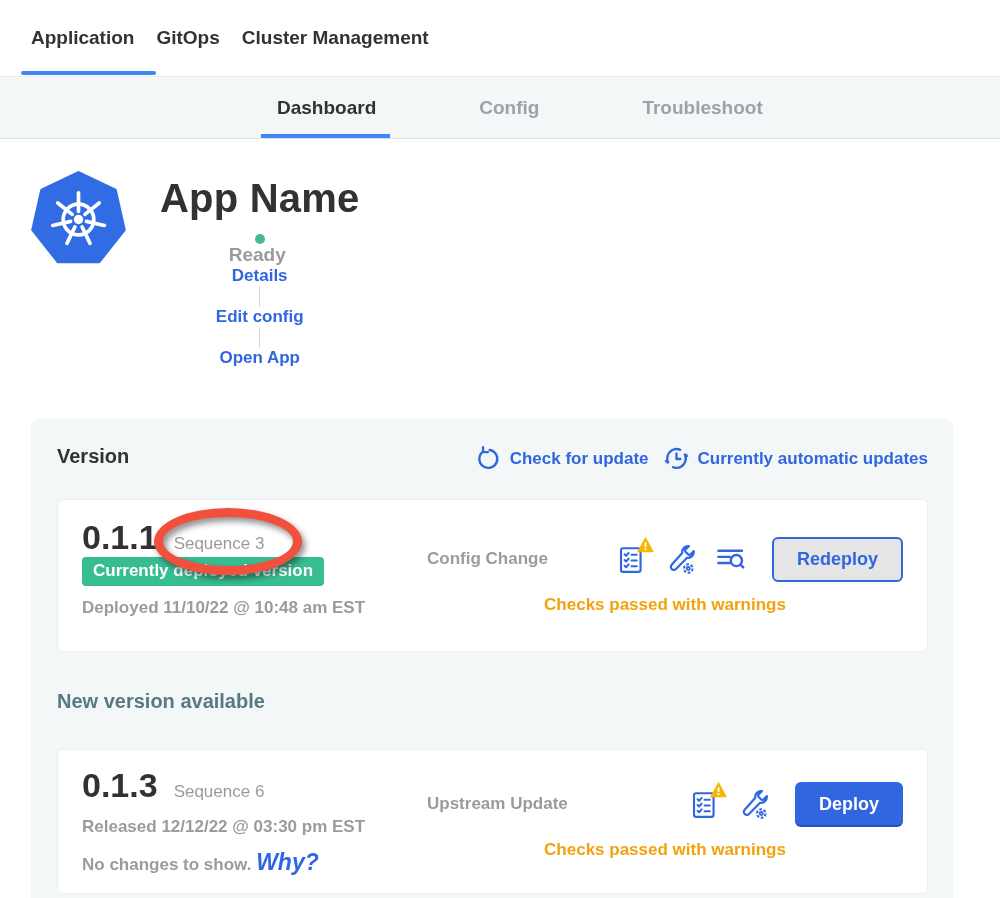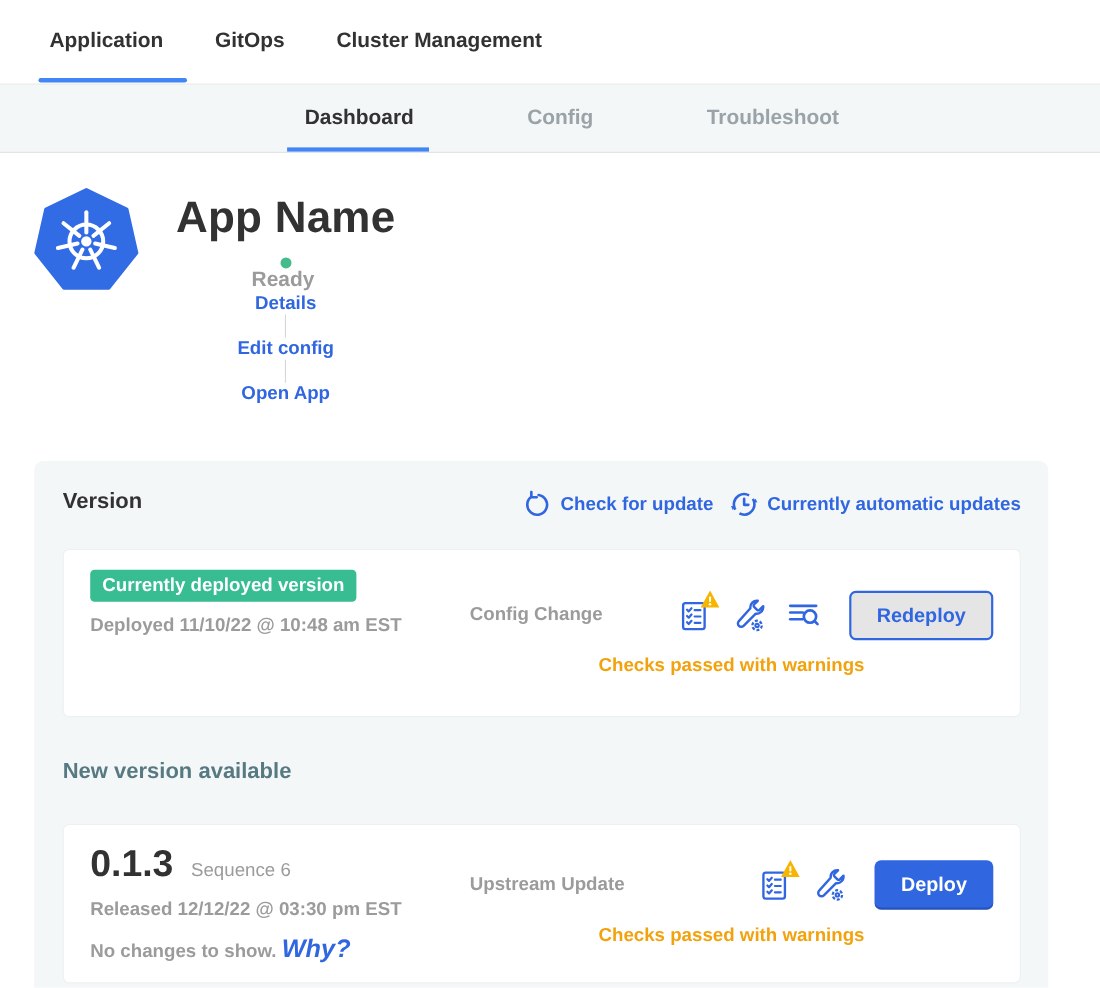--- a/index.html
+++ b/index.html
@@ -1,20 +1,20 @@
 <!DOCTYPE html>
 <html><head>
 <meta charset="utf-8">
 <style>
   * { margin:0; padding:0; box-sizing:border-box; }
   html,body { width:1000px; height:898px; background:#fff; overflow:hidden;
     font-family:"Liberation Sans", sans-serif; color:#323232; }
 
   
-  .top-nav { display:flex; align-items:flex-start; height:76px; padding-left:45px; gap:47px; background:#fff; }
+  .top-nav { display:flex; align-items:flex-start; height:76px; padding-left:31px; gap:22px; background:#fff; }
   .top-tab { position:relative; height:100%; display:flex; align-items:center;
     font-size:19px; font-weight:700; color:#323232; cursor:pointer; white-space:nowrap; }
   .top-tab.active::after { content:""; position:absolute; left:-10px; right:-22px; bottom:1px;
     height:4px; border-radius:2px; background:#4285f4; }
 
   
   .sub-nav { display:flex; align-items:center; height:63px; background:#f4f7f8;
     border-top:1px solid #ececec; border-bottom:1px solid #dfe3e5;
     padding-left:277px; gap:103px; white-space:nowrap; overflow:hidden; }
   .sub-tab { position:relative; height:100%; display:flex; align-items:center;
@@ -145,20 +145,27 @@
           <path d="M12 7.6 L12 12.4 L15.4 12.4" fill="none" stroke="#3066e0" stroke-width="2.1" stroke-linecap="round" stroke-linejoin="round"></path>
         </svg>
         <span>Currently automatic updates</span>
       </div>
     </div>
   </div>
 
   
   <div class="version-card">
     <div class="vc-left">
+      <div class="version-row">
+        <span class="version-number">0.1.1</span>
+        <span class="sequence">
+          <span>Sequence 3</span>
+          <span class="annotation-ellipse"></span>
+        </span>
+      </div>
       <span class="deployed-badge">Currently deployed version</span>
       <div class="meta-line">Deployed 11/10/22 @ 10:48 am EST</div>
     </div>
     <div class="vc-right">
       <div class="vc-top">
         <span class="source-label">Config Change</span>
         <div class="icon-group">
           <span class="card-icon">
             <svg width="29" height="31" viewBox="0 0 24 26">
               <rect x="3.2" y="3.6" width="16.4" height="19.8" rx="1.8" fill="#fff" stroke="#3066e0" stroke-width="1.8"></rect>

